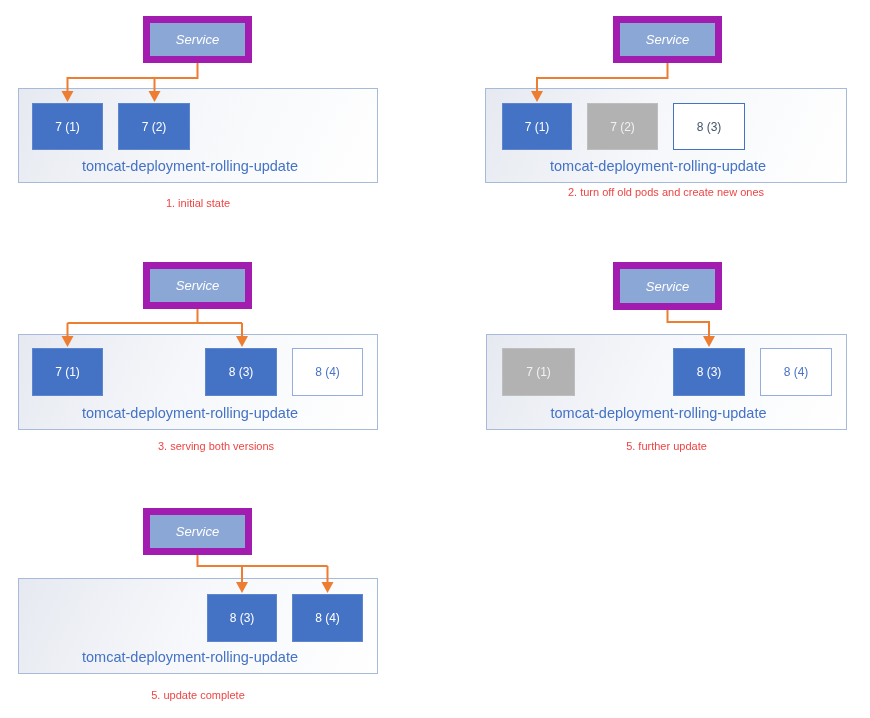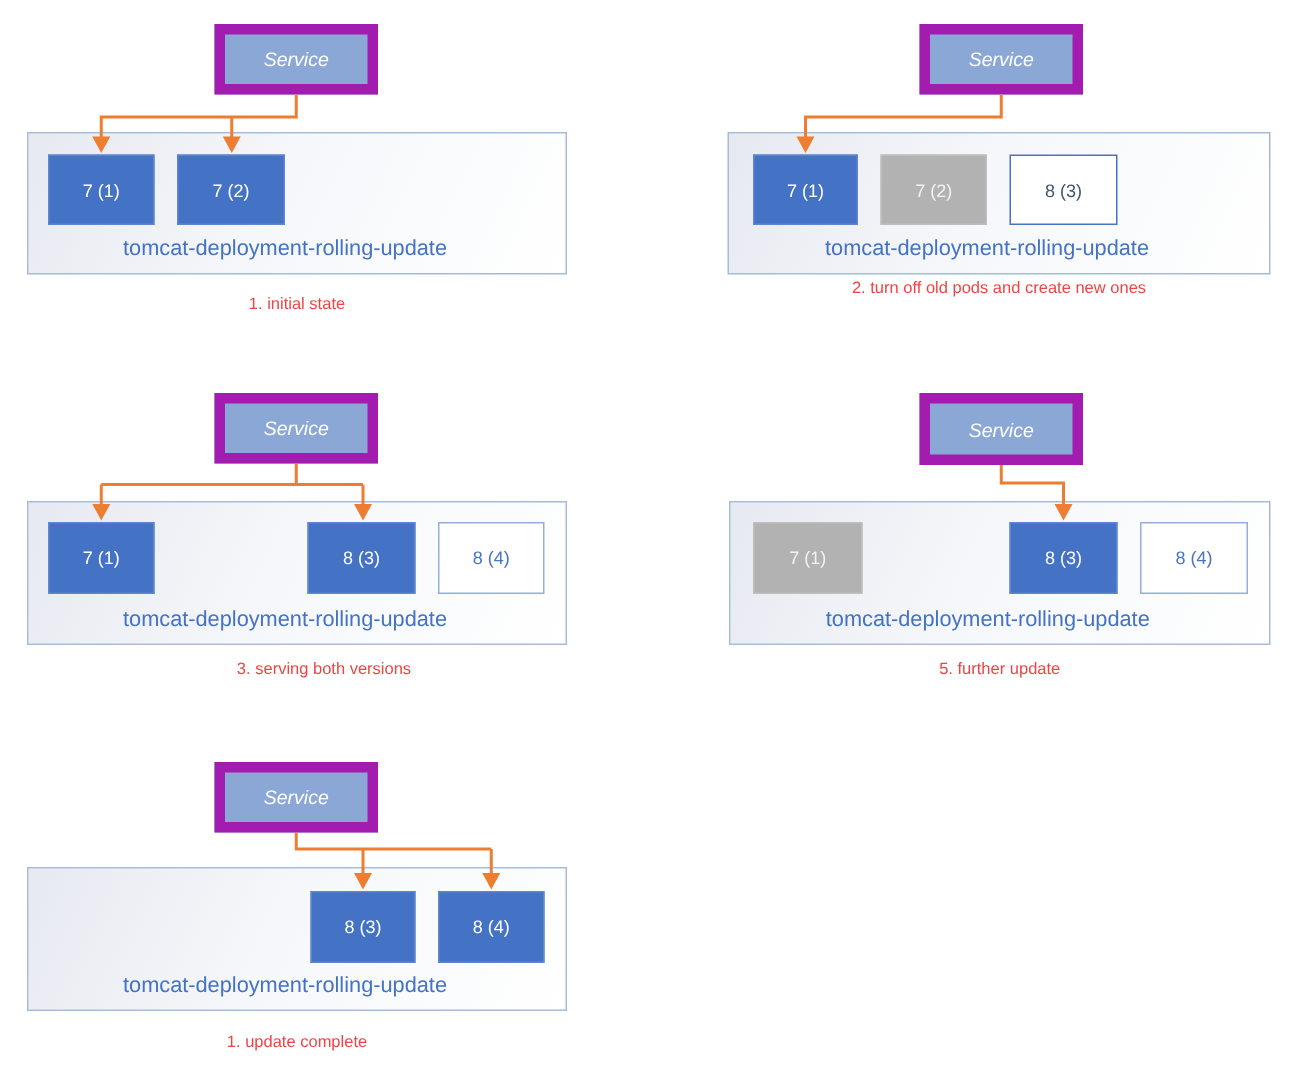--- a/index.html
+++ b/index.html
@@ -72,21 +72,21 @@
 <div class="abs pod pod--active" style="left:673px;top:348px;width:72px;height:48px;">8 (3)</div>
 <div class="abs pod pod--new" style="left:760px;top:348px;width:72px;height:48px;">8 (4)</div>
 <div class="abs caption" style="left:486px;top:440px;width:361px;">5. further update</div>
 
 <div class="abs service" style="left:143px;top:508px;width:109px;height:47px;">Service</div>
 <div class="abs deploy" style="left:18px;top:578px;width:360px;height:96px;">
   <div class="deploy-label">tomcat-deployment-rolling-update</div>
 </div>
 <div class="abs pod pod--active" style="left:207px;top:594px;width:70px;height:48px;">8 (3)</div>
 <div class="abs pod pod--active" style="left:292px;top:594px;width:71px;height:48px;">8 (4)</div>
-<div class="abs caption" style="left:18px;top:689px;width:360px;">1. update complete</div>
+<div class="abs caption" style="left:18px;top:689px;width:360px;">5. update complete</div>
 
 <svg class="connectors" width="870" height="718" viewBox="0 0 870 718">
   <g stroke="#ED7D31" stroke-width="2" fill="none">
     <path d="M197.5 63 V78 H67.5 V92 M154.5 78 V92"></path>
     <path d="M667.5 63 V78 H537 V92"></path>
     <path d="M197.5 309 V323 M67.5 323 H242 M67.5 323 V337 M242 323 V337"></path>
     <path d="M667.5 310 V322 H709 V337"></path>
     <path d="M197.5 555 V566 H327.5 M242 566 V583 M327.5 566 V583"></path>
   </g>
   <g fill="#ED7D31" stroke="none">

